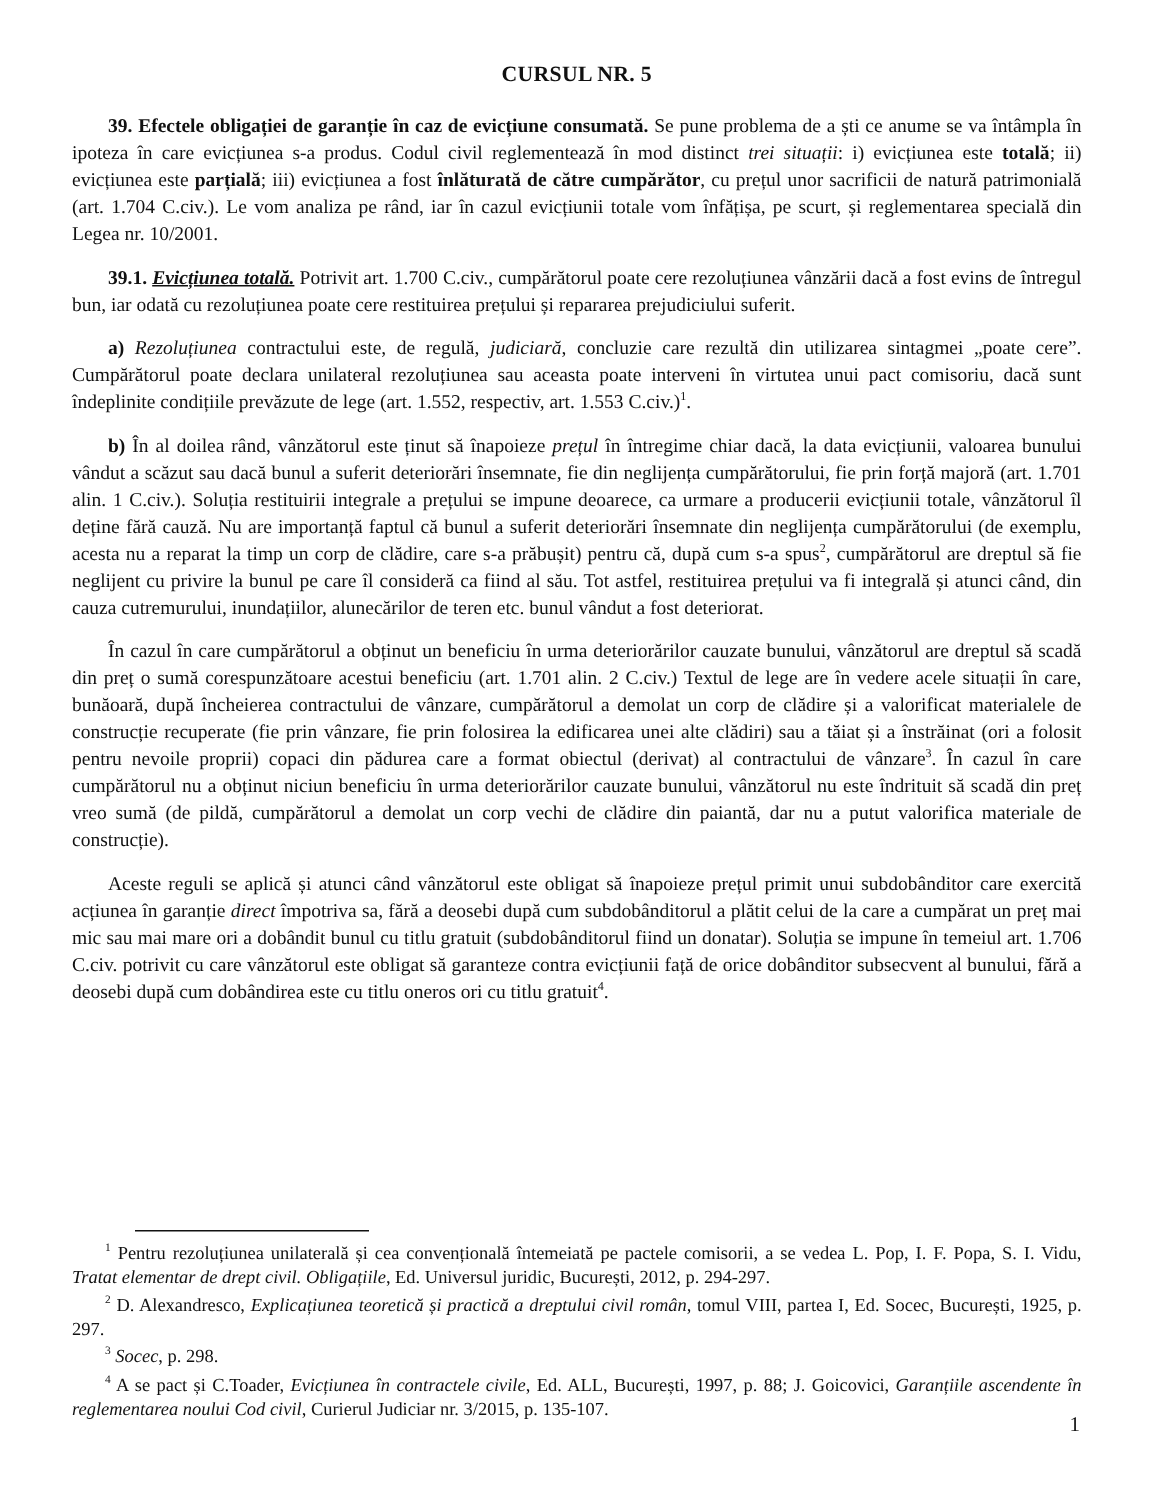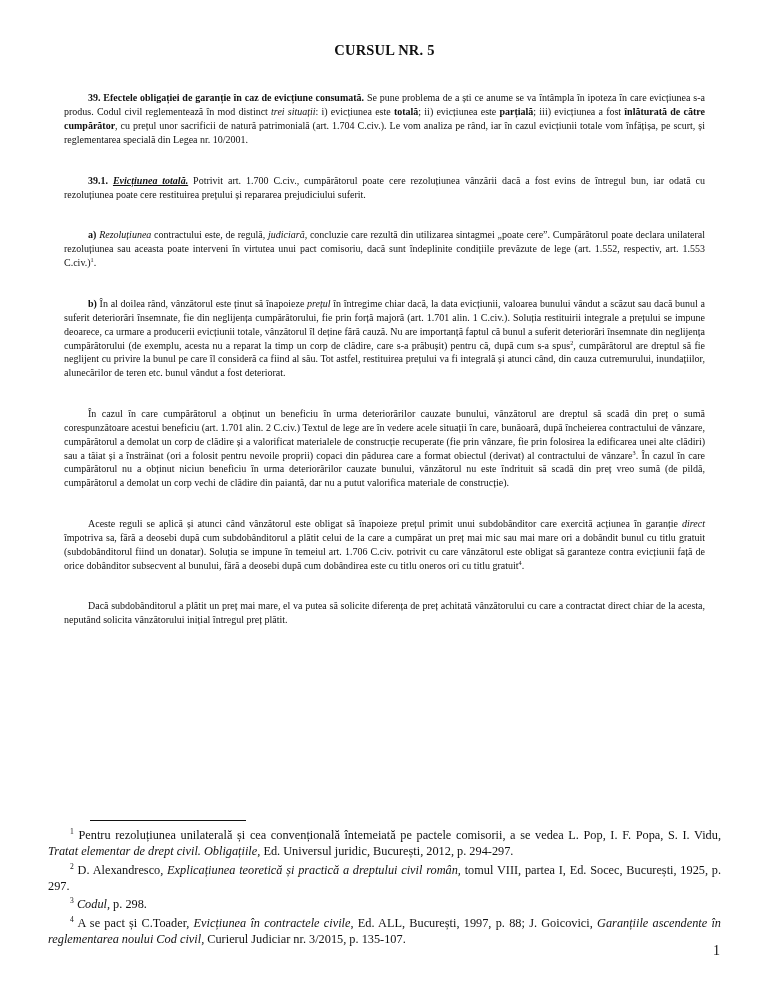--- a/index.html
+++ b/index.html
@@ -31,23 +31,23 @@
   .doc-title {
     text-align: center;
     font-weight: bold;
     font-size: 14.5px;
     letter-spacing: 0.2px;
     margin: 0;
     padding-top: 42px;
     line-height: 1.2;
   }
   .para {
-    margin: 16px;
+    margin: 0;
     padding-top: 11px;
-    font-size: 10px;
+    font-size: 13px;
     line-height: 1.385;
     text-align: justify;
     text-justify: inter-word;
     text-indent: 24px;
     hyphens: none;
   }
   .para.first-body {
     padding-top: 16px;
   }
   sup {
@@ -97,29 +97,28 @@
   <div class="content">
     <h1 class="doc-title">CURSUL NR. 5</h1>
 
     <div id="body-root">
         <p class="para first-body"><span style="font-weight: bold;">39. Efectele obligației de garanție în caz de evicțiune consumată.</span><span> Se pune problema de a ști ce anume se va întâmpla în ipoteza în care evicțiunea s-a produs. Codul civil reglementează în mod distinct </span><span style="font-style: italic;">trei situații</span><span>: i) evicțiunea este </span><span style="font-weight: bold;">totală</span><span>; ii) evicțiunea este </span><span style="font-weight: bold;">parțială</span><span>; iii) evicțiunea a fost </span><span style="font-weight: bold;">înlăturată de către cumpărător</span><span>, cu prețul unor sacrificii de natură patrimonială (art. 1.704 C.civ.). Le vom analiza pe rând, iar în cazul evicțiunii totale vom înfățișa, pe scurt, și reglementarea specială din Legea nr. 10/2001.</span></p>
         <p class="para"><span style="font-weight: bold;">39.1. </span><span style="font-weight: bold; font-style: italic; text-decoration: underline;">Evicțiunea totală.</span><span> Potrivit art. 1.700 C.civ., cumpărătorul poate cere rezoluțiunea vânzării dacă a fost evins de întregul bun, iar odată cu rezoluțiunea poate cere restituirea prețului și repararea prejudiciului suferit.</span></p>
         <p class="para"><span style="font-weight: bold;">a)</span><span> </span><span style="font-style: italic;">Rezoluțiunea</span><span> contractului este, de regulă, </span><span style="font-style: italic;">judiciară</span><span>, concluzie care rezultă din utilizarea sintagmei „poate cere”. Cumpărătorul poate declara unilateral rezoluțiunea sau aceasta poate interveni în virtutea unui pact comisoriu, dacă sunt îndeplinite condițiile prevăzute de lege (art. 1.552, respectiv, art. 1.553 C.civ.)</span><sup>1</sup><span>.</span></p>
         <p class="para"><span style="font-weight: bold;">b)</span><span> În al doilea rând, vânzătorul este ținut să înapoieze </span><span style="font-style: italic;">prețul</span><span> în întregime chiar dacă, la data evicțiunii, valoarea bunului vândut a scăzut sau dacă bunul a suferit deteriorări însemnate, fie din neglijența cumpărătorului, fie prin forță majoră (art. 1.701 alin. 1 C.civ.). Soluția restituirii integrale a prețului se impune deoarece, ca urmare a producerii evicțiunii totale, vânzătorul îl deține fără cauză. Nu are importanță faptul că bunul a suferit deteriorări însemnate din neglijența cumpărătorului (de exemplu, acesta nu a reparat la timp un corp de clădire, care s-a prăbușit) pentru că, după cum s-a spus</span><sup>2</sup><span>, cumpărătorul are dreptul să fie neglijent cu privire la bunul pe care îl consideră ca fiind al său. Tot astfel, restituirea prețului va fi integrală și atunci când, din cauza cutremurului, inundațiilor, alunecărilor de teren etc. bunul vândut a fost deteriorat.</span></p>
         <p class="para"><span>În cazul în care cumpărătorul a obținut un beneficiu în urma deteriorărilor cauzate bunului, vânzătorul are dreptul să scadă din preț o sumă corespunzătoare acestui beneficiu (art. 1.701 alin. 2 C.civ.) Textul de lege are în vedere acele situații în care, bunăoară, după încheierea contractului de vânzare, cumpărătorul a demolat un corp de clădire și a valorificat materialele de construcție recuperate (fie prin vânzare, fie prin folosirea la edificarea unei alte clădiri) sau a tăiat și a înstrăinat (ori a folosit pentru nevoile proprii) copaci din pădurea care a format obiectul (derivat) al contractului de vânzare</span><sup>3</sup><span>. În cazul în care cumpărătorul nu a obținut niciun beneficiu în urma deteriorărilor cauzate bunului, vânzătorul nu este îndrituit să scadă din preț vreo sumă (de pildă, cumpărătorul a demolat un corp vechi de clădire din paiantă, dar nu a putut valorifica materiale de construcție).</span></p>
         <p class="para"><span>Aceste reguli se aplică și atunci când vânzătorul este obligat să înapoieze prețul primit unui subdobânditor care exercită acțiunea în garanție </span><span style="font-style: italic;">direct</span><span> împotriva sa, fără a deosebi după cum subdobânditorul a plătit celui de la care a cumpărat un preț mai mic sau mai mare ori a dobândit bunul cu titlu gratuit (subdobânditorul fiind un donatar). Soluția se impune în temeiul art. 1.706 C.civ. potrivit cu care vânzătorul este obligat să garanteze contra evicțiunii față de orice dobânditor subsecvent al bunului, fără a deosebi după cum dobândirea este cu titlu oneros ori cu titlu gratuit</span><sup>4</sup><span>.</span></p>
-        <p class="para"><span>Dacă subdobânditorul a plătit un preț mai mare, el va putea să solicite diferența de preț achitată vânzătorului cu care a contractat direct chiar de la acesta, neputând solicita vânzătorului inițial întregul preț plătit.</span></p>
       </div>
   </div>
 
   <div class="footnotes">
     <hr class="fn-rule">
     <div id="footnotes-root">
         <p class="fn"><sup>1</sup> <span>Pentru rezoluțiunea unilaterală și cea convențională întemeiată pe pactele comisorii, a se vedea L. Pop, I. F. Popa, S. I. Vidu, </span><span style="font-style: italic;">Tratat elementar de drept civil. Obligațiile</span><span>, Ed. Universul juridic, București, 2012, p. 294-297.</span></p>
         <p class="fn"><sup>2</sup> <span>D. Alexandresco, </span><span style="font-style: italic;">Explicațiunea teoretică și practică a dreptului civil român,</span><span> tomul VIII, partea I, Ed. Socec, București, 1925, p. 297.</span></p>
-        <p class="fn"><sup>3</sup> <span style="font-style: italic;">Codul</span><span>, p. 298.</span></p>
+        <p class="fn"><sup>3</sup> <span style="font-style: italic;">Socec</span><span>, p. 298.</span></p>
         <p class="fn"><sup>4</sup> <span>A se pact și C.Toader, </span><span style="font-style: italic;">Evicțiunea în contractele civile</span><span>, Ed. ALL, București, 1997, p. 88; J. Goicovici, </span><span style="font-style: italic;">Garanțiile ascendente în reglementarea noului Cod civil</span><span>, Curierul Judiciar nr. 3/2015, p. 135-107.</span></p>
       </div>
   </div>
 
   <div class="page-number">1</div>
 
 </div>
 
 </body></html>

